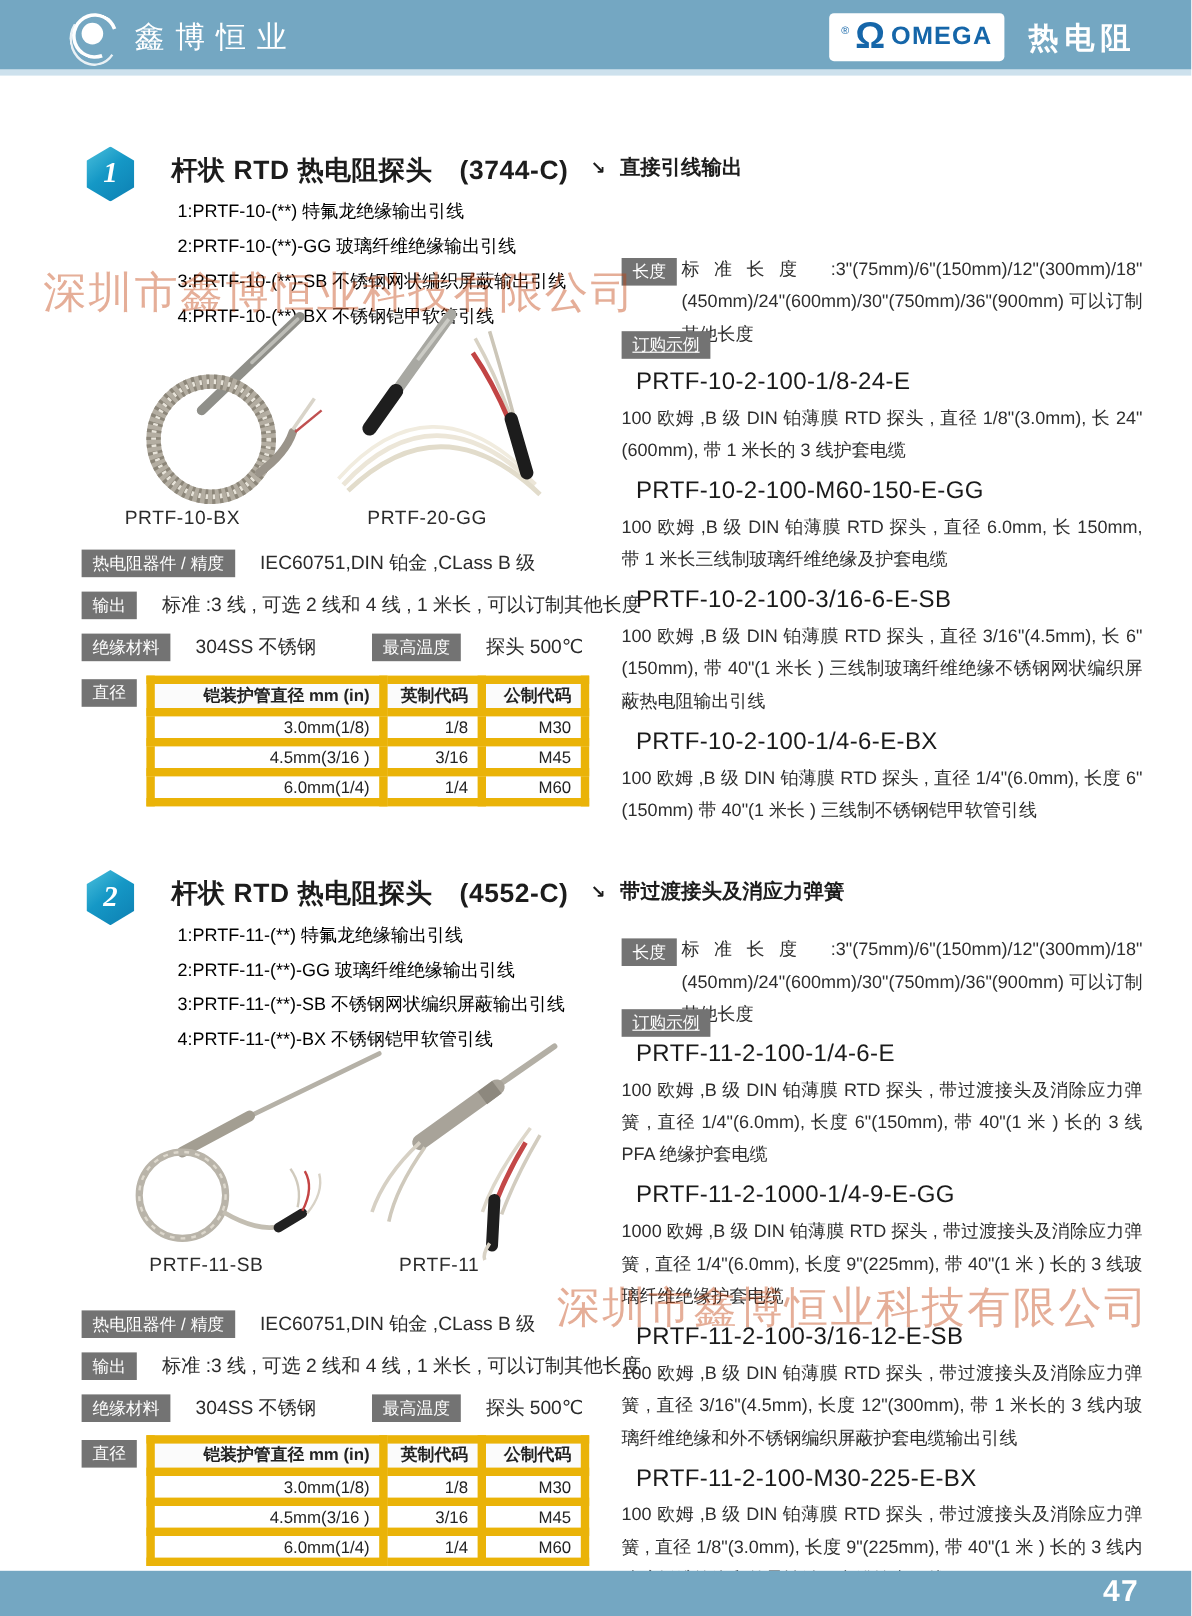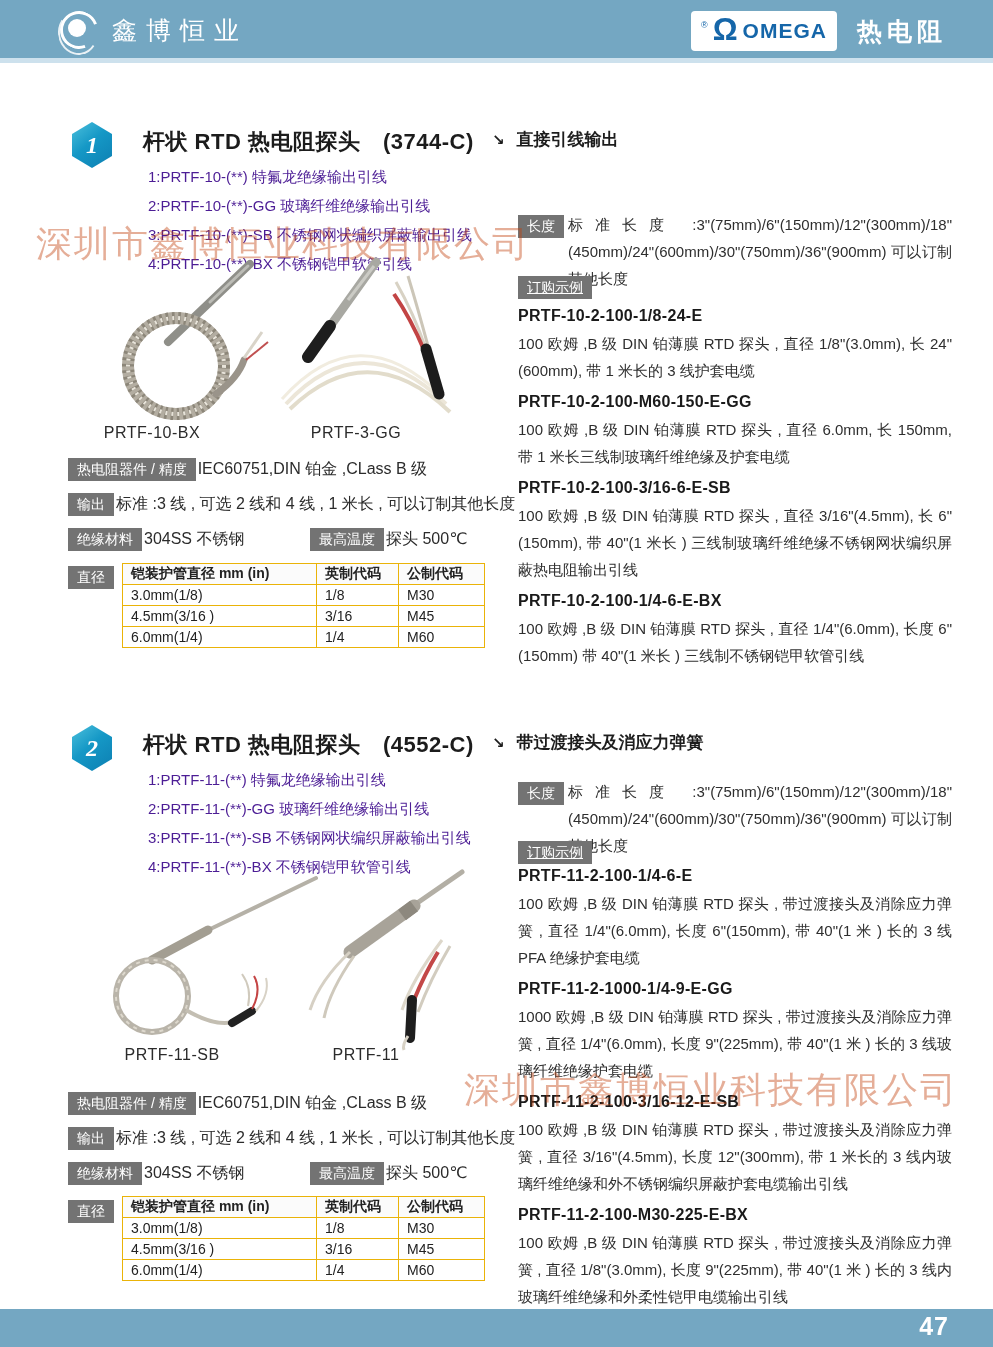--- a/index.html
+++ b/index.html
@@ -30,38 +30,38 @@
   .wm { position:absolute; font-size:36px; color:#c2410c; opacity:.42; letter-spacing:2px; white-space:nowrap; pointer-events:none; z-index:9; }
   
   .hex {
     position:absolute; width:40px; height:46px; display:flex; align-items:center; justify-content:center;
     background:linear-gradient(140deg,#4cc0dc 0%,#1598c6 45%,#0d7fb2 100%);
     clip-path:polygon(50% 0,100% 26%,100% 74%,50% 100%,0 74%,0 26%);
     color:#fff; font-style:italic; font-weight:bold; font-size:24px;
     font-family:"Liberation Serif","DejaVu Serif",serif;
   }
   .sec-title { position:absolute; font-size:22px; font-weight:bold; color:#1c1c1c; letter-spacing:.5px; }
-  .model-list { position:absolute; font-size:15px; color:#4c1d95; line-height:29px; }
+  .model-list { position:absolute; font-size:15px; color:#000000; line-height:29px; }
   .caption { position:absolute; width:180px; text-align:center; font-size:16px; color:#2b2b2b; letter-spacing:.5px; }
-  .spec-row { position:absolute; display:flex; align-items:center; gap:2px; font-size:16px; color:#2b2b2b; white-space:nowrap;justify-content:space-between; }
+  .spec-row { position:absolute; display:flex; align-items:center; gap:21px; font-size:16px; color:#2b2b2b; white-space:nowrap;justify-content:space-between; }
   .tag { display:inline-block; background:#737373; color:#fff; font-size:14px; padding:3px 9px; line-height:1.2; }
   .dia-tag { position:absolute; }
   .dia-table { position:absolute; border-collapse:collapse; background:#fff; }
-  .dia-table th, .dia-table td { border:1px solid #eab308; text-align:left; font-size:14px; padding:1px 8px; height:21px; color:#222; }
+  .dia-table th, .dia-table td { border:7px solid #eab308; text-align:right; font-size:14px; padding:1px 8px; height:21px; color:#222; }
   .dia-table th { font-weight:bold; background:#fbfbfb; }
   .col-d { width:194px; } .col-i { width:82px; } .col-m { width:86px; }
   .photo { position:absolute; }
   
   .rhead { position:absolute; display:flex; align-items:baseline; gap:12px; font-size:17px; font-weight:bold; color:#1d1d1d; }
   .rhead .arrow { font-size:15px; }
   .len-tag { position:absolute; }
   .len-text { position:absolute; width:384px; font-size:15px; line-height:27px; color:#2e2e2e; text-align:justify; }
   .order-tag { position:absolute;text-decoration:underline; }
   .examples { position:absolute; width:434px; }
-  .ex-code { font-size:16px; font-weight:bold; color:#1a1a1a; margin:9px 0 5px; letter-spacing:.3px; }
+  .ex-code { font-size:20px; font-weight:normal; color:#1a1a1a; margin:9px 12px 5px; letter-spacing:.3px; }
   .ex-desc { font-size:15px; line-height:27px; color:#2e2e2e; text-align:justify; }
 </style>
 </head>
 <body>
 
 <div class="page">
 
   <div class="topbar"></div>
   <div class="topbar-strip"></div>
   <div class="brand-left">
@@ -108,21 +108,21 @@
     <line x1="98" y1="6" x2="38" y2="90" stroke="#a8a8a2" stroke-width="9" stroke-linecap="round"></line>
     <line x1="96" y1="10" x2="70" y2="44" stroke="#cbcbc5" stroke-width="3"></line>
     <line x1="52" y1="70" x2="30" y2="101" stroke="#1e1e1e" stroke-width="12" stroke-linecap="round"></line>
     <path d="M118,26 Q136,58 148,93" fill="none" stroke="#d8d2c4" stroke-width="3"></path>
     <path d="M130,20 Q140,53 150,90" fill="none" stroke="#ccc6b8" stroke-width="3"></path>
     <path d="M116,38 Q133,63 146,94" fill="none" stroke="#c24444" stroke-width="4"></path>
     <line x1="148" y1="93" x2="161" y2="138" stroke="#1c1c1c" stroke-width="11" stroke-linecap="round"></line>
   </svg>
 
   <div class="caption" style="left:62px; top:424px;">PRTF-10-BX</div>
-  <div class="caption" style="left:266px; top:424px;">PRTF-3-GG</div>
+  <div class="caption" style="left:266px; top:424px;">PRTF-20-GG</div>
 
   <div class="spec-row" style="left:68px; top:458px;">
     <span class="tag">热电阻器件 / 精度</span>
     <span>IEC60751,DIN 铂金 ,CLass B 级</span>
   </div>
   <div class="spec-row" style="left:68px; top:493px;">
     <span class="tag">输出</span>
     <span>标准 :3 线 , 可选 2 线和 4 线 , 1 米长 , 可以订制其他长度</span>
   </div>
   <div class="spec-row" style="left:68px; top:528px;">

